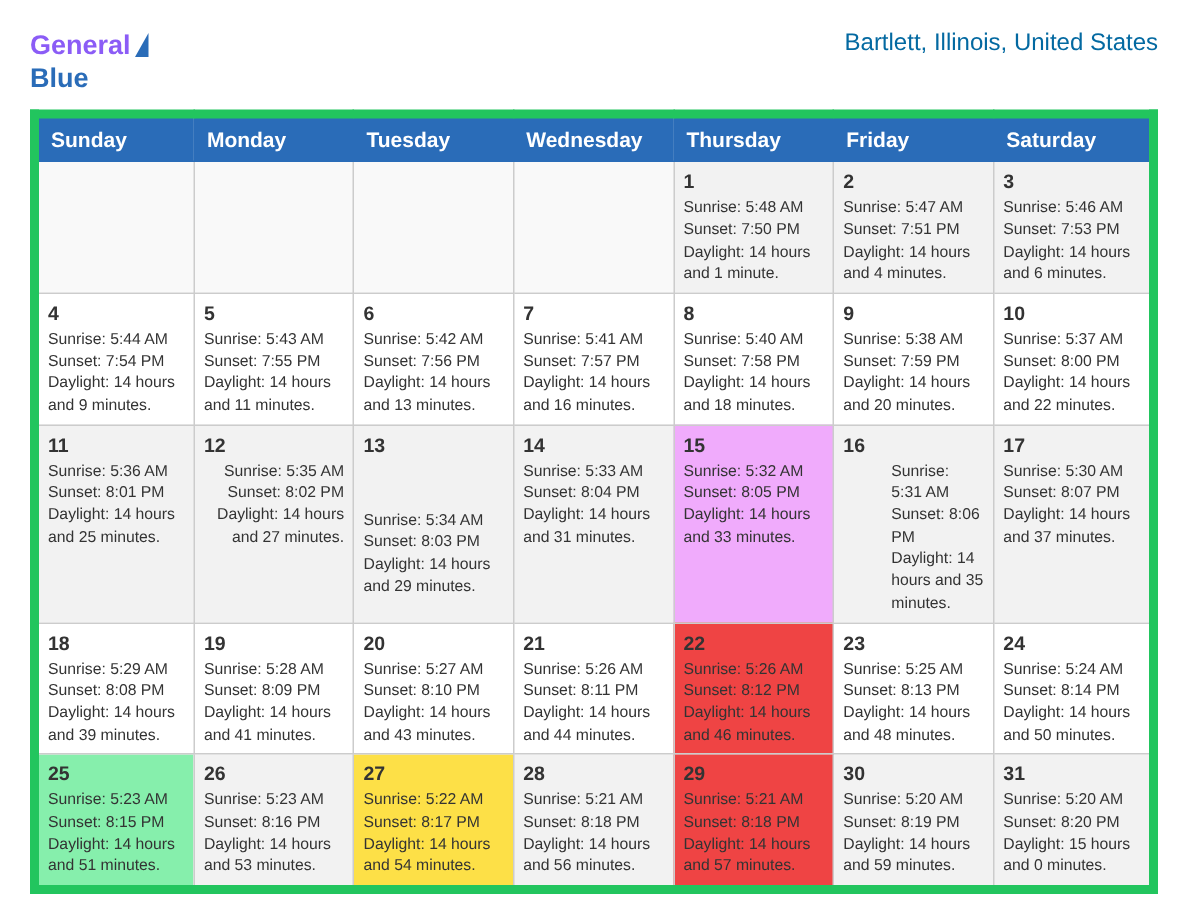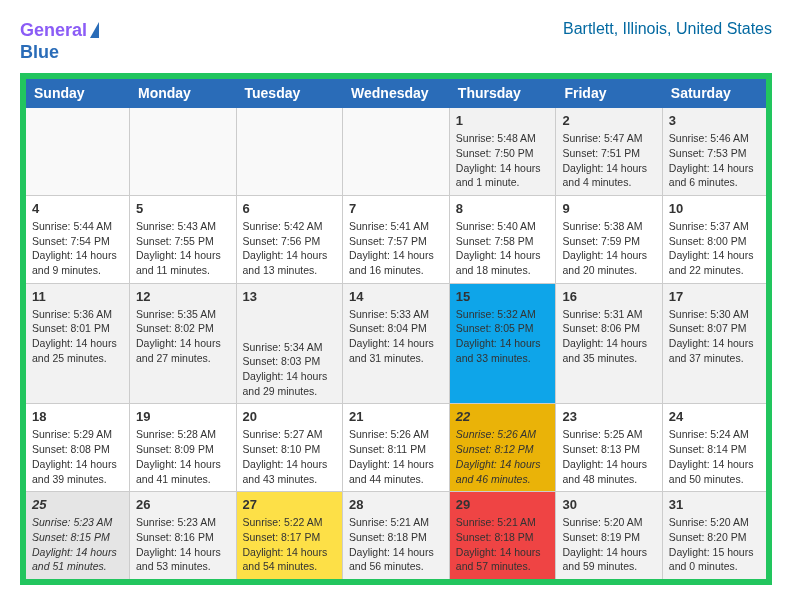--- a/index.html
+++ b/index.html
@@ -187,45 +187,45 @@
       </tr>
       <tr>
         <td style="background: rgb(242, 242, 242);">
           <span class="day-number">11</span>
           <div class="cell-content" style="white-space: pre-line;">Sunrise: 5:36 AM
 Sunset: 8:01 PM
 Daylight: 14 hours and 25 minutes.</div>
         </td>
         <td style="background: rgb(242, 242, 242);">
           <span class="day-number">12</span>
-          <div class="cell-content" style="white-space: pre-line;">Sunrise: 5:35 AM
+          <div class="cell-content" style="white-space: pre-line; text-align: right;">Sunrise: 5:35 AM
 Sunset: 8:02 PM
 Daylight: 14 hours and 27 minutes.</div>
         </td>
         <td style="background: rgb(242, 242, 242);">
           <span class="day-number">13</span>
           <div class="cell-content" style="white-space: pre-line; margin-top: 36px;">Sunrise: 5:34 AM
 Sunset: 8:03 PM
 Daylight: 14 hours and 29 minutes.</div>
         </td>
         <td style="background: rgb(242, 242, 242);">
           <span class="day-number">14</span>
           <div class="cell-content" style="white-space: pre-line;">Sunrise: 5:33 AM
 Sunset: 8:04 PM
 Daylight: 14 hours and 31 minutes.</div>
         </td>
-        <td style="background: #0ea5e9; margin-top: 33px;">
+        <td style="background: #f0abfc; margin-top: 33px;">
           <span class="day-number">15</span>
           <div class="cell-content" style="white-space: pre-line;">Sunrise: 5:32 AM
 Sunset: 8:05 PM
 Daylight: 14 hours and 33 minutes.</div>
         </td>
         <td style="background: rgb(242, 242, 242);">
           <span class="day-number">16</span>
-          <div class="cell-content" style="white-space: pre-line;">Sunrise: 5:31 AM
+          <div class="cell-content" style="white-space: pre-line; margin-left: 32px;">Sunrise: 5:31 AM
 Sunset: 8:06 PM
 Daylight: 14 hours and 35 minutes.</div>
         </td>
         <td style="background: rgb(242, 242, 242);">
           <span class="day-number">17</span>
           <div class="cell-content" style="white-space: pre-line;">Sunrise: 5:30 AM
 Sunset: 8:07 PM
 Daylight: 14 hours and 37 minutes.</div>
         </td>
       </tr>
@@ -247,41 +247,41 @@
           <div class="cell-content" style="white-space: pre-line;">Sunrise: 5:27 AM
 Sunset: 8:10 PM
 Daylight: 14 hours and 43 minutes.</div>
         </td>
         <td style="background: rgb(255, 255, 255);">
           <span class="day-number">21</span>
           <div class="cell-content" style="white-space: pre-line;">Sunrise: 5:26 AM
 Sunset: 8:11 PM
 Daylight: 14 hours and 44 minutes.</div>
         </td>
-        <td style="background: #eab308; font-style: italic;">
+        <td style="background: #ef4444;">
           <span class="day-number">22</span>
           <div class="cell-content" style="white-space: pre-line;">Sunrise: 5:26 AM
 Sunset: 8:12 PM
 Daylight: 14 hours and 46 minutes.</div>
         </td>
         <td style="background: rgb(255, 255, 255);">
           <span class="day-number">23</span>
           <div class="cell-content" style="white-space: pre-line;">Sunrise: 5:25 AM
 Sunset: 8:13 PM
 Daylight: 14 hours and 48 minutes.</div>
         </td>
         <td style="background: rgb(255, 255, 255);">
           <span class="day-number">24</span>
           <div class="cell-content" style="white-space: pre-line;">Sunrise: 5:24 AM
 Sunset: 8:14 PM
 Daylight: 14 hours and 50 minutes.</div>
         </td>
       </tr>
       <tr>
-        <td style="background: #e5e5e5; font-style: italic;">
+        <td style="background: #86efac;">
           <span class="day-number">25</span>
           <div class="cell-content" style="white-space: pre-line;">Sunrise: 5:23 AM
 Sunset: 8:15 PM
 Daylight: 14 hours and 51 minutes.</div>
         </td>
         <td style="background: rgb(242, 242, 242);">
           <span class="day-number">26</span>
           <div class="cell-content" style="white-space: pre-line;">Sunrise: 5:23 AM
 Sunset: 8:16 PM
 Daylight: 14 hours and 53 minutes.</div>

